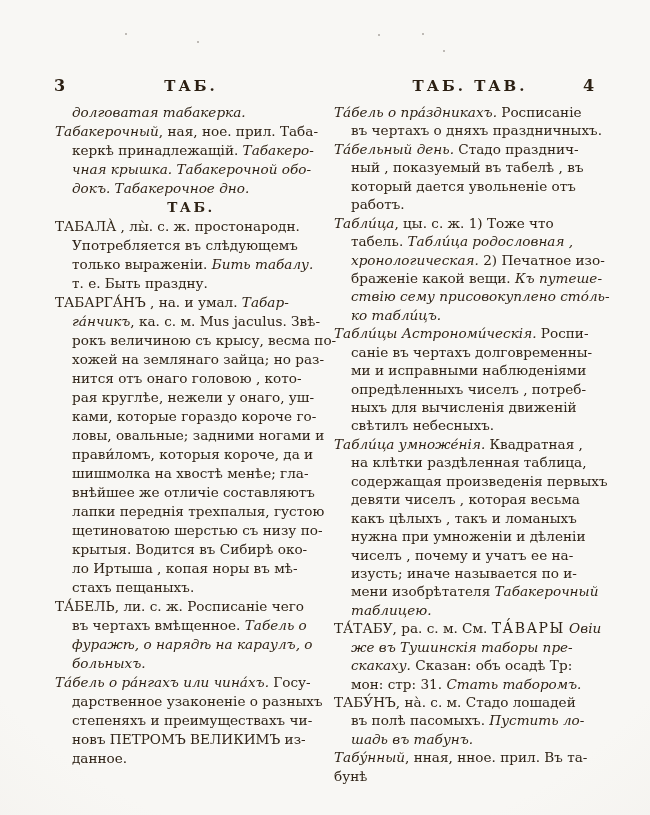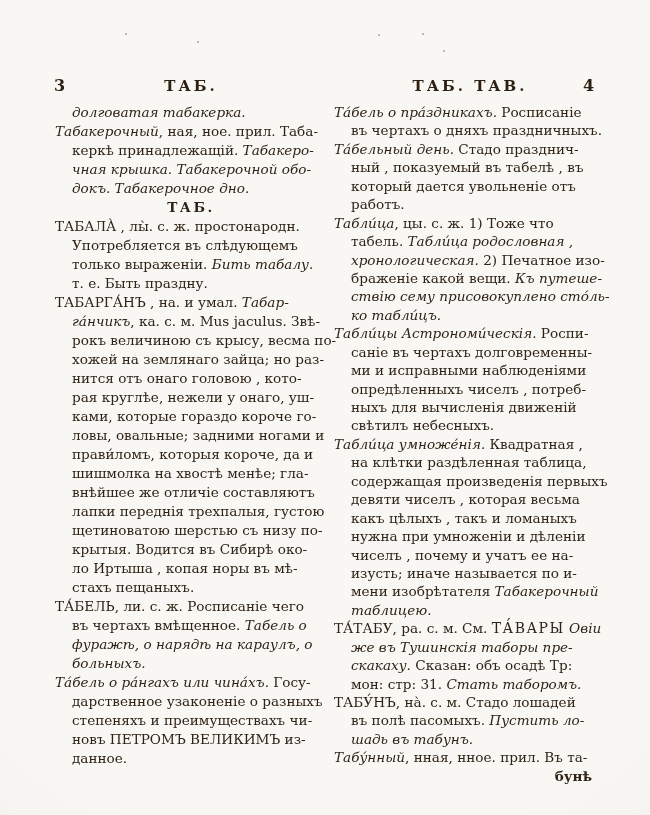--- a/index.html
+++ b/index.html
@@ -27,21 +27,21 @@
     color:#2f2316;font-size:13.6px;
     text-rendering:optimizeLegibility;
   }
   .col .line{white-space:nowrap;}
   #col-left{left:55px;}
   #col-right{left:334px;}
   #col-left .line{height:19px;line-height:19px;}
   #col-right .line{height:18.45px;line-height:18.45px;}
   .cont{padding-left:17px;}
   .heading-line{text-align:center;letter-spacing:2.5px;font-weight:bold;padding-left:0 !important;}
-  .catchword-line{text-align:right;padding-right:14px;font-weight:bold;}
+  .catchword-line{text-align:left;padding-right:14px;}
   .it{font-style:italic;}
   .sc{font-size:14px;letter-spacing:1.5px;}
 </style>
 </head>
 <body>
 
 <div class="page">
   <span class="pagenum" style="left:54px;">3</span>
   <div class="runhead head-center" style="left:55px;width:272px;">ТАБ.</div>
   <div class="runhead head-center" style="left:334px;width:272px;">ТАБ. ТАВ.</div>

